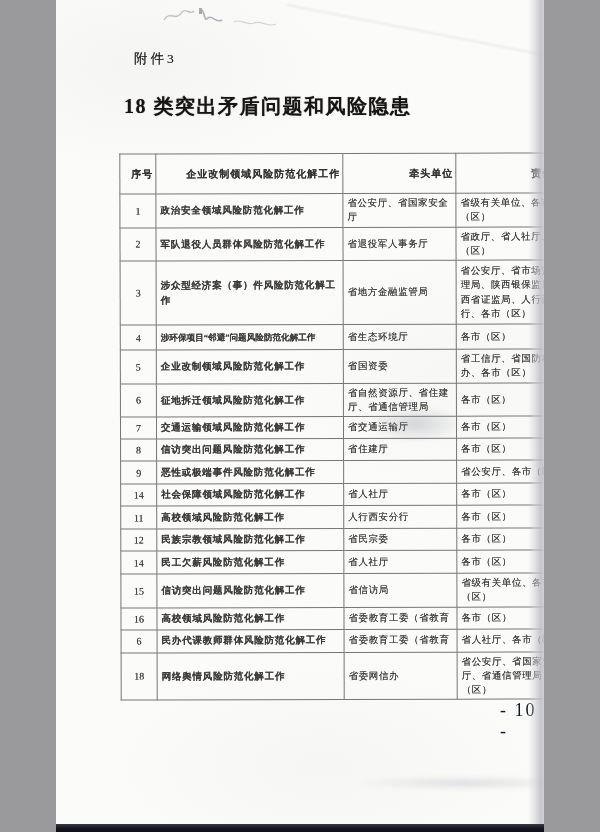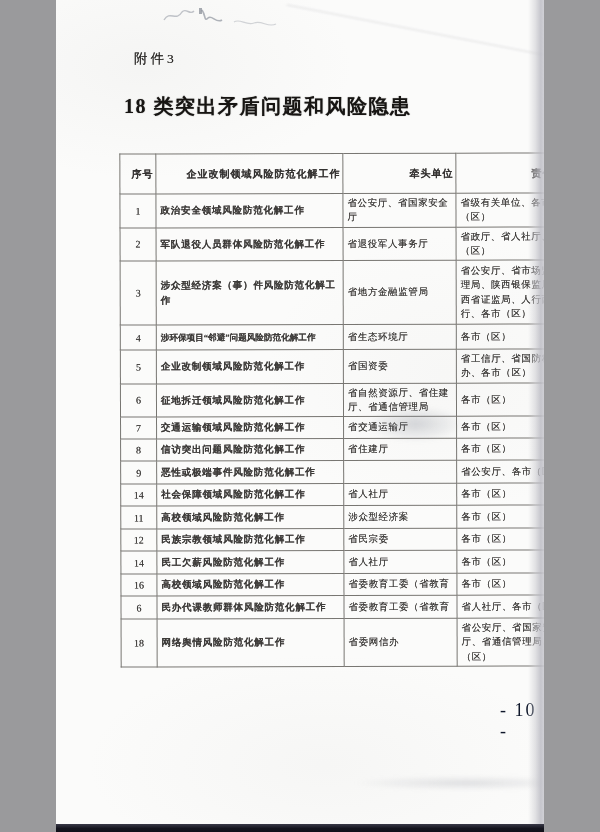--- a/index.html
+++ b/index.html
@@ -177,34 +177,40 @@
       </tr>
       <tr style="height:22px">
         <td class="col-no">14</td>
         <td class="col-cat">社会保障领域风险防范化解工作</td>
         <td class="col-lead">省人社厅</td>
         <td class="col-resp">各市（区）</td>
       </tr>
       <tr style="height:23px">
         <td class="col-no">11</td>
         <td class="col-cat">高校领域风险防范化解工作</td>
-        <td class="col-lead">涉众型经济案</td>
+        <td class="col-lead">人行西安分行</td>
         <td class="col-resp">各市（区）</td>
       </tr>
       <tr style="height:22px">
         <td class="col-no">12</td>
         <td class="col-cat">民族宗教领域风险防范化解工作</td>
         <td class="col-lead">省民宗委</td>
         <td class="col-resp">各市（区）</td>
       </tr>
       <tr style="height:23px">
         <td class="col-no">14</td>
         <td class="col-cat">民工欠薪风险防范化解工作</td>
         <td class="col-lead">省人社厅</td>
         <td class="col-resp">各市（区）</td>
+      </tr>
+      <tr style="height:22px">
+        <td class="col-no">15</td>
+        <td class="col-cat">信访突出问题风险防范化解工作</td>
+        <td class="col-lead">省信访局</td>
+        <td class="col-resp">省级有关单位、各市（区）</td>
       </tr>
       <tr style="height:22px">
         <td class="col-no">16</td>
         <td class="col-cat">高校领域风险防范化解工作</td>
         <td class="col-lead">省委教育工委（省教育</td>
         <td class="col-resp">各市（区）</td>
       </tr>
       <tr style="height:23px">
         <td class="col-no">6</td>
         <td class="col-cat">民办代课教师群体风险防范化解工作</td>

